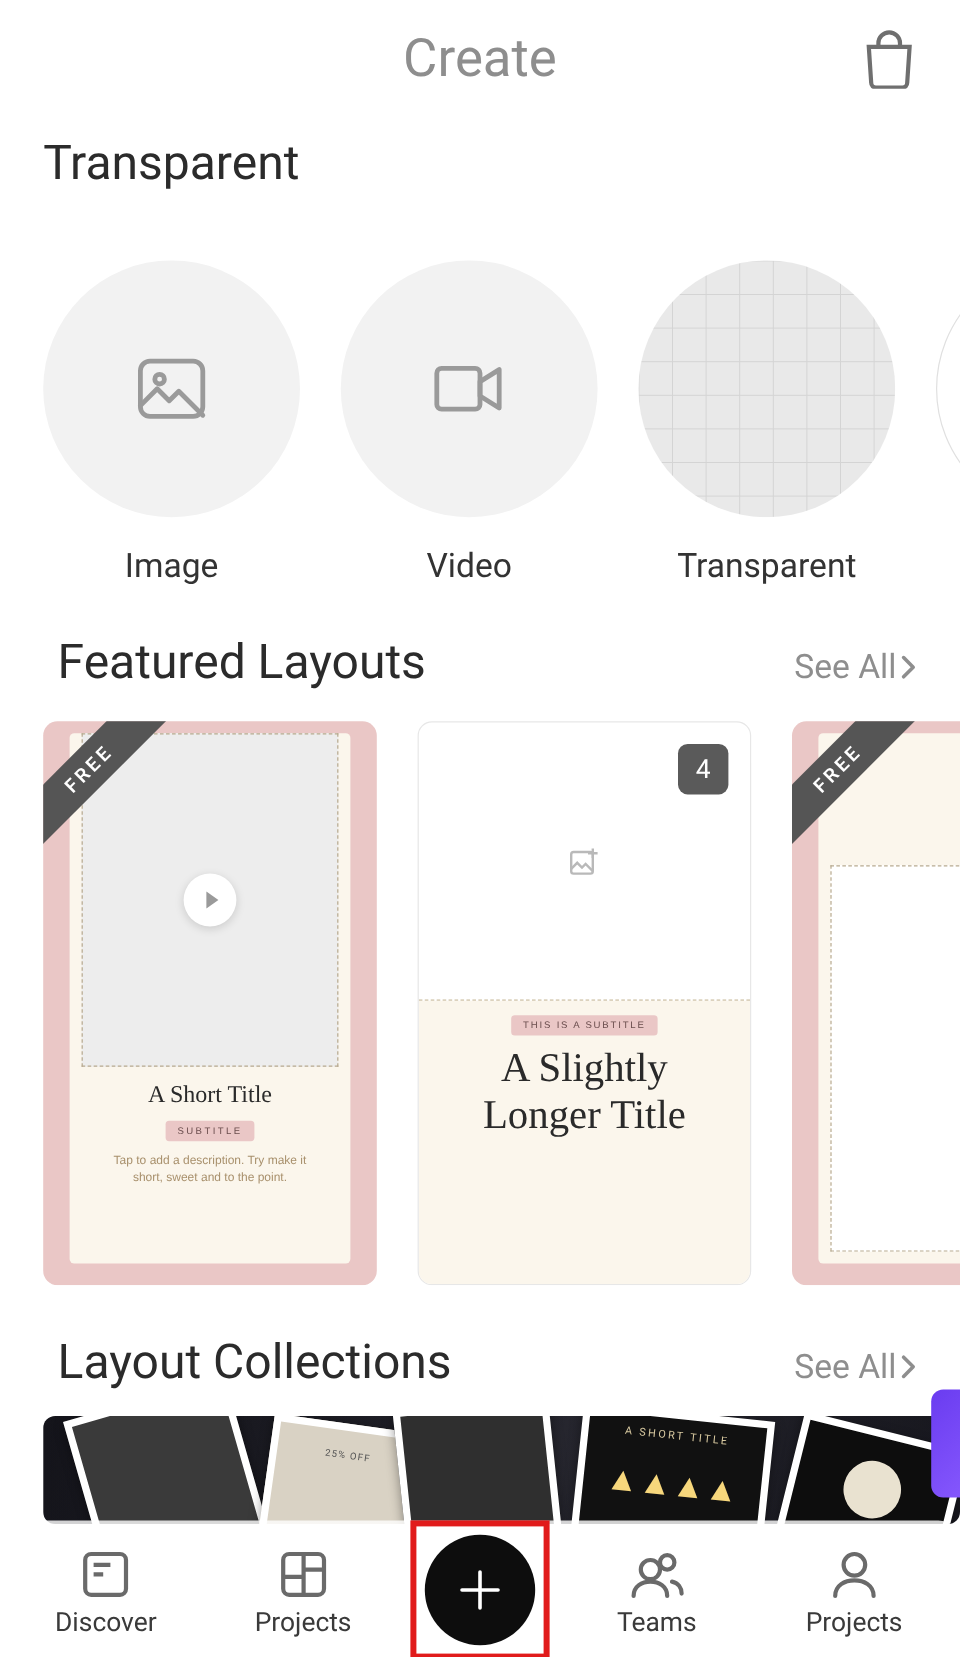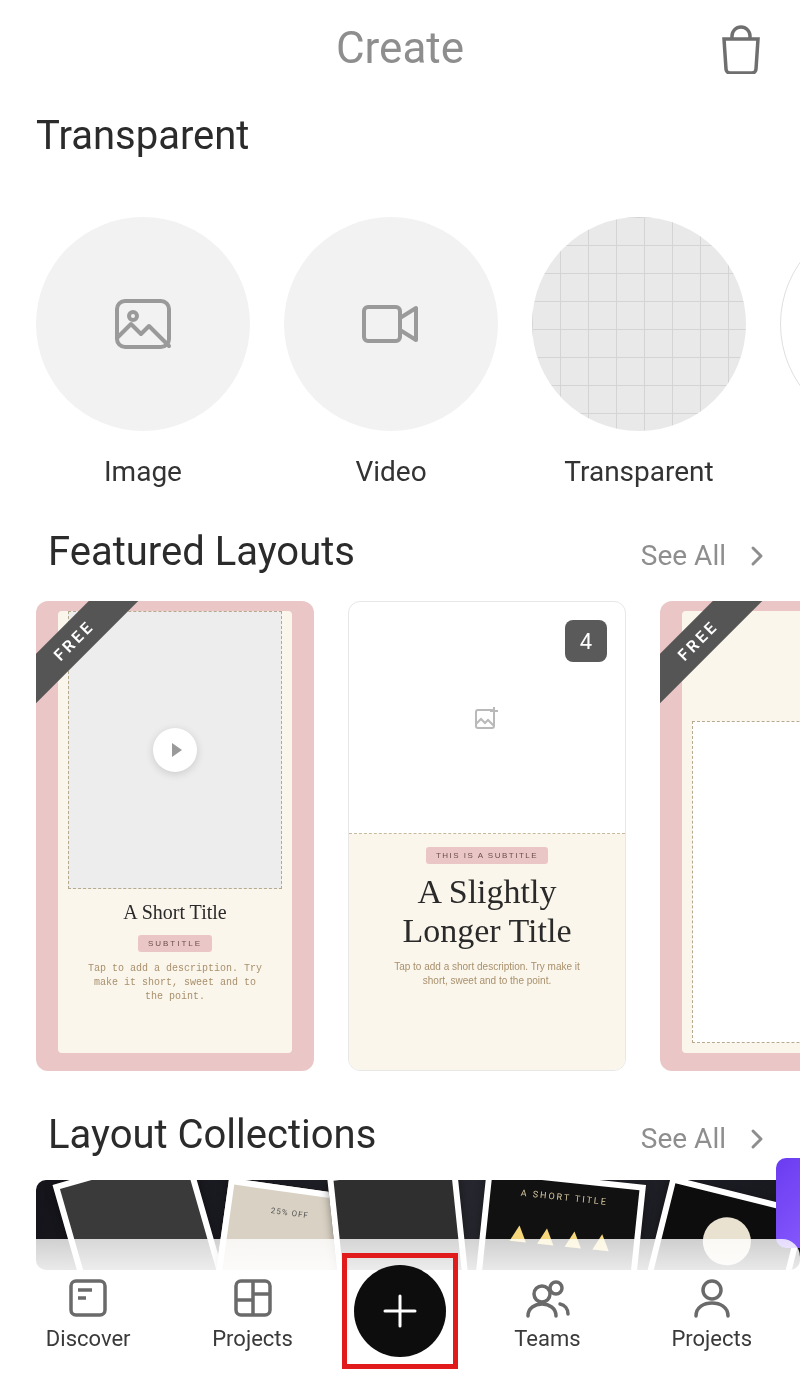--- a/index.html
+++ b/index.html
@@ -90,21 +90,21 @@
   .section-header .title {
     font-size: 40px;
     font-weight: 400;
     color: #2b2b2b;
   }
   .see-all {
     font-size: 28px;
     color: #8e8e8e;
     display: flex;
     align-items: center;
-    gap: 24px;
+    gap: 3px;
   }
 
   
   .layouts-row {
     display: flex;
     gap: 34px;
     padding: 14px 0 0 36px;
     overflow: hidden;
   }
   .layout-card {
@@ -186,21 +186,21 @@
     display: inline-block;
     background: #eac7c6;
     font-family: -apple-system, sans-serif;
     font-size: 8px;
     letter-spacing: 2px;
     padding: 4px 10px;
     border-radius: 3px;
     color: #6b4e4e;
     margin-bottom: 10px;
   }
-  .card1 .t-desc { font-size: 10px; color: #a8906c; line-height: 1.4; padding: 0 14px; font-family: Liberation Mono, monospace;}
+  .card1 .t-desc { font-size: 10px; color: #a8906c; line-height: 1.4; padding: 0 14px; font-family: Liberation Sans, sans-serif;}
 
   
   .card2 {
     background: #fff;
     border: 1px solid #e7e7e7;
   }
   .count-badge {
     position: absolute;
     top: 18px;
     right: 18px;
@@ -295,21 +295,21 @@
   .tile.t5 .moon{position:absolute; top:20px; left:50%; transform:translateX(-50%); width:48px; height:48px; border-radius:50%; background:#e9e2d0;}
   .coll-peek {
     position:absolute; right:-24px; top:1158px; width:48px; height:90px; border-radius:10px;
     background: linear-gradient(135deg,#6a3cf0,#8a5cff);
   }
 
   
   .bottom-nav {
     position: absolute;
     left: 0; right: 0; bottom: 0;
-    height: 142px;
+    height: 114px;
     background: linear-gradient(#ffffffcc, #ffffff 40%);
     display: flex;
     align-items: center;
     justify-content: space-around;
     padding: 10px 6px 4px;
     border-radius: 18px;
   }
   .nav-item {
     display: flex;
     flex-direction: column;
@@ -426,21 +426,20 @@
         <svg width="26" height="26" viewBox="0 0 26 26" fill="none" stroke="#b9b9b9" stroke-width="2">
           <rect x="2" y="5" width="18" height="18" rx="2"></rect>
           <path d="M2 19 l5 -5 4 4 3 -3 6 6"></path>
           <path d="M20 2 v8 M16 6 h8"></path>
         </svg>
       </span>
     </div>
     <div class="lower">
       <div class="pill">THIS IS A SUBTITLE</div>
       <div class="long-title">A Slightly Longer Title</div>
-      <div class="t-desc">Tap to add a short description. Try make it short, sweet and to the point.</div>
     </div>
   </div>
 
   <div class="layout-card card3">
     <div class="free-ribbon">FREE</div>
     <div class="inner-panel">
       <div class="t-title">A Shor</div>
       <div class="t-desc">Tap to add a de… tell your</div>
       <div class="dashed-media">
         

